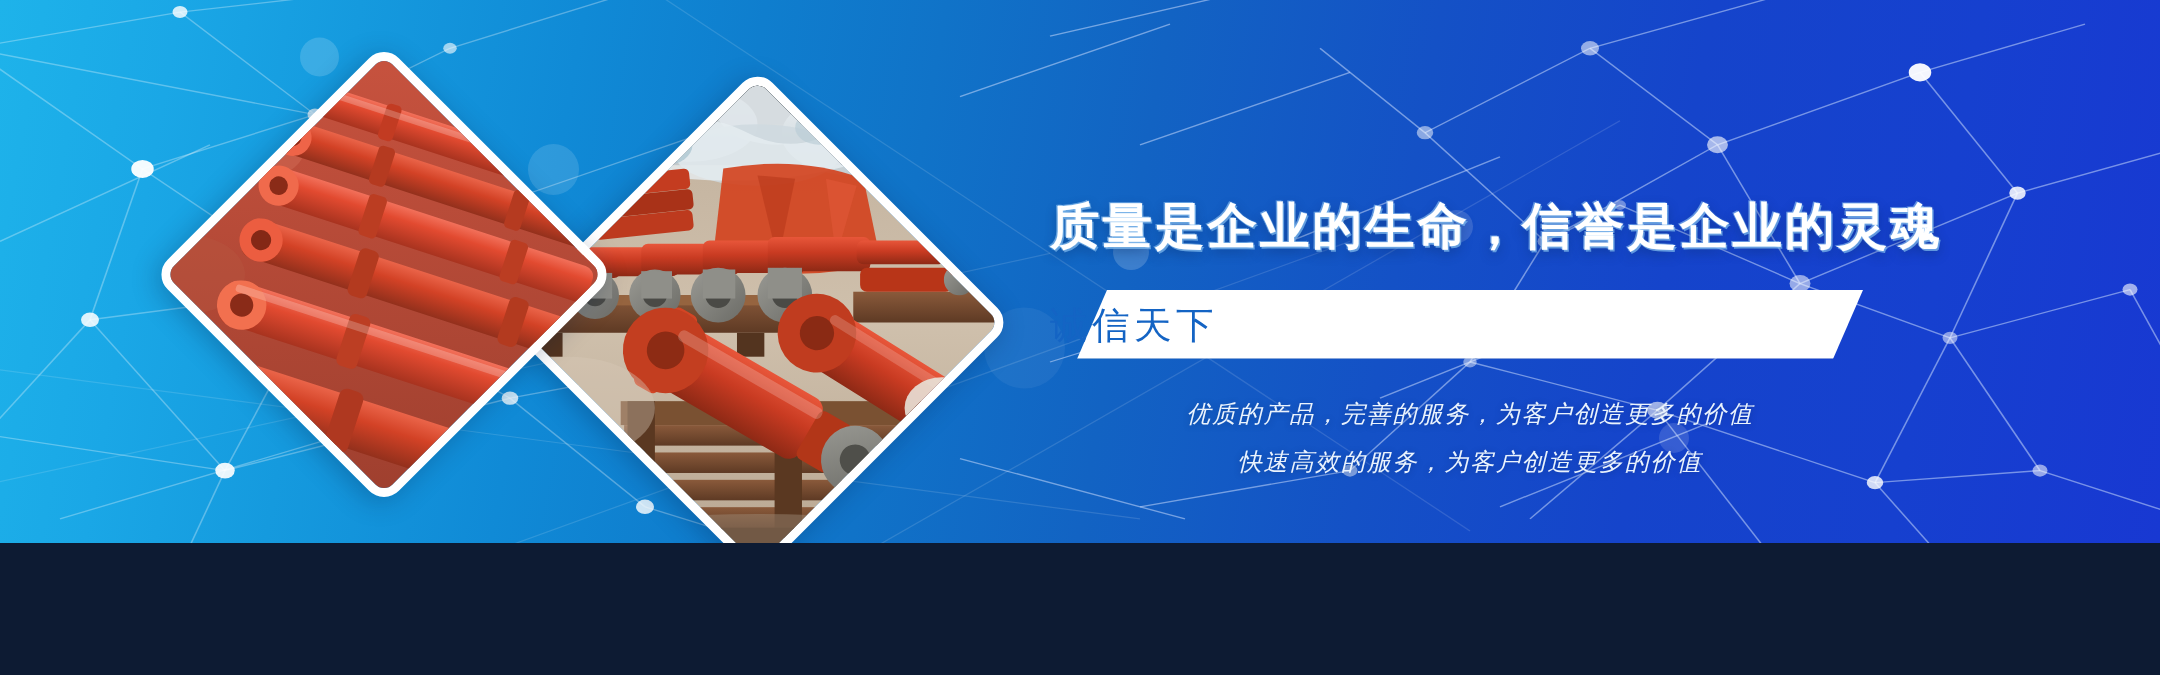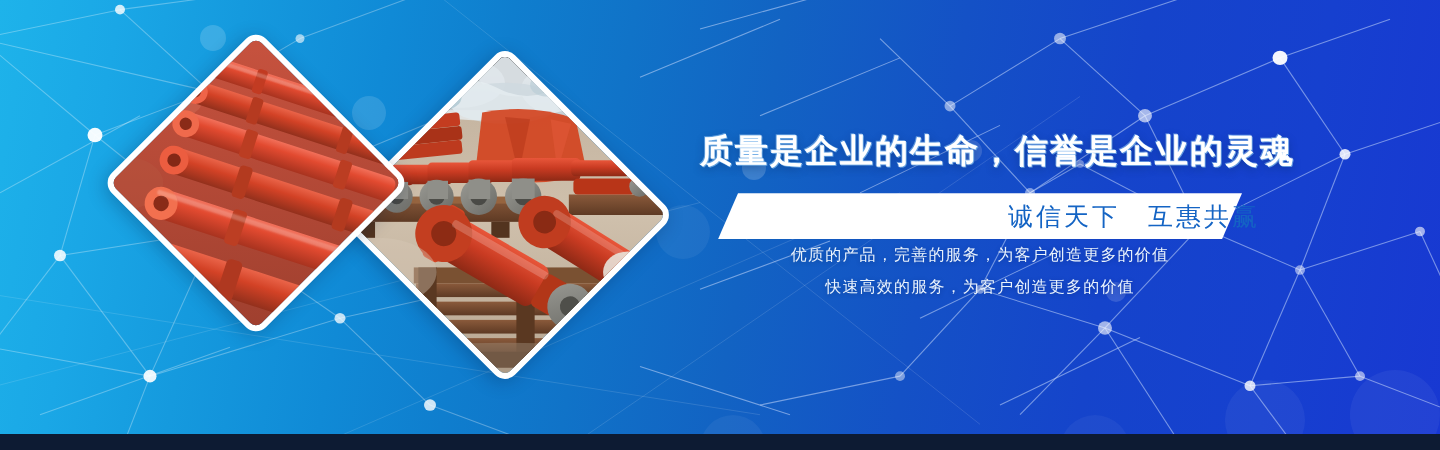--- a/index.html
+++ b/index.html
@@ -5,21 +5,21 @@
   html, body {
     margin: 0;
     padding: 0;
     background: #0d1b33;
   }
   * { box-sizing: border-box; }
 
   .banner {
     position: relative;
     width: 1440px;
-    height: 434px;
+    height: 362px;
     overflow: hidden;
     font-family: "Liberation Sans", "DejaVu Sans", sans-serif;
     background: linear-gradient(100deg,
         #1eb3ea 0%,
         #1aa7e6 8%,
         #159ade 16%,
         #108ad6 26%,
         #0f7ece 34%,
         #1073c8 42%,
         #1263c3 52%,
@@ -116,30 +116,32 @@
     height: 46px;
     background: #ffffff;
     clip-path: polygon(20px 0, 100% 0, calc(100% - 20px) 100%, 0 100%);
     box-shadow: 0 2px 10px rgba(6,35,85,0.22);
   }
   .ribbon-text {
     position: absolute;
     inset: 0;
     display: flex;
     align-items: center;
-    justify-content: flex-end;
+    justify-content: flex-start;
     font-size: 25px;
     font-weight: normal;
     color: #1464c4;
     letter-spacing: 3px;
     white-space: nowrap;
   }
   .ribbon-text .gap { display: inline-block; width: 28px; }
 
   .sub {
+    margin-top: 22px;
+    font-style: italic;
   }
   .sub-line {
     font-size: 16px;
     color: #eaf3fd;
     letter-spacing: 1.2px;
     line-height: 2.0;
     white-space: nowrap;
     text-shadow: 0 1px 4px rgba(6,35,85,0.35);
   }
 </style>
@@ -529,21 +531,20 @@
 
   <div class="copy">
 
     <div class="headline">质量是企业的生命，信誉是企业的灵魂</div>
 
     <div class="ribbon-wrap">
       <div class="ribbon"></div>
       <div class="ribbon-text">
         <span>诚信天下</span>
         <span class="gap"></span>
-        <span>互惠共赢</span>
       </div>
     </div>
 
     <div class="sub">
       <div class="sub-line">优质的产品，完善的服务，为客户创造更多的价值</div>
       <div class="sub-line">快速高效的服务，为客户创造更多的价值</div>
     </div>
 
   </div>
 

